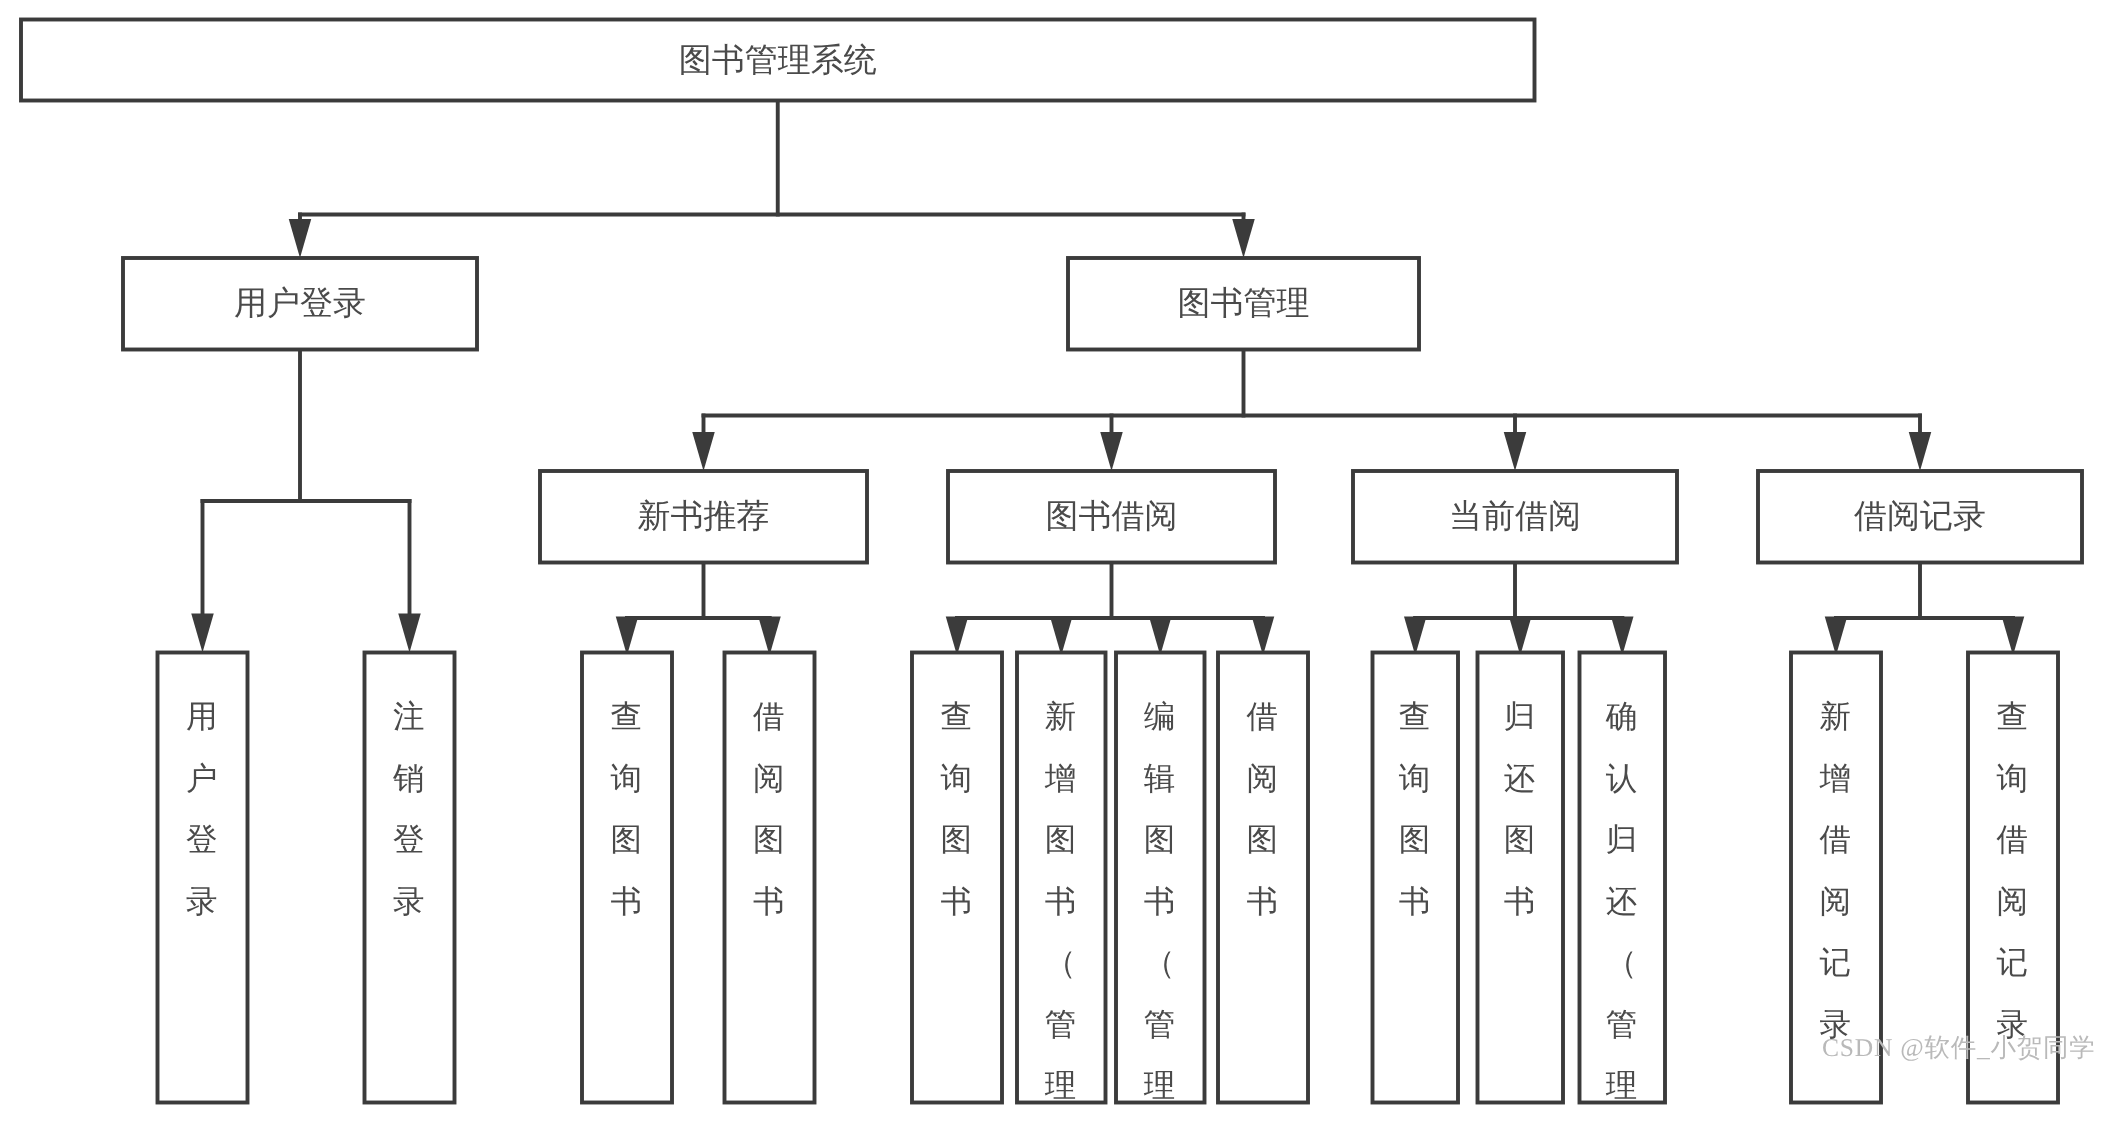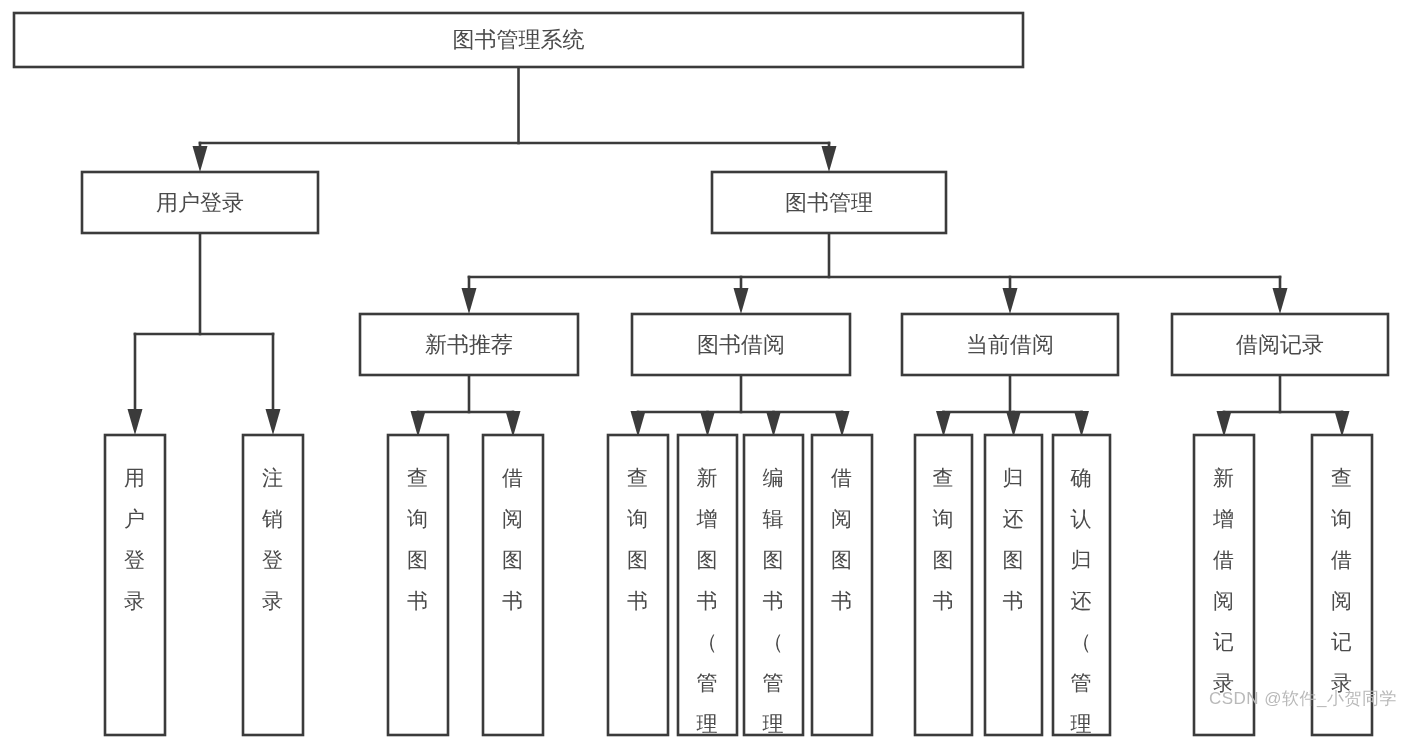--- a/index.html
+++ b/index.html
@@ -52,21 +52,21 @@
     stroke-linecap: square;
   }
   .arrow-head {
     fill: #3b3b3b;
     stroke: none;
   }
   .watermark {
     position: absolute;
     right: 8px;
     bottom: 4px;
-    font-family: Liberation Sans, sans-serif;
+    font-family: Liberation Serif, serif;
     font-size: 17px;
     color: #b9b9b9;
     white-space: nowrap;
     letter-spacing: 0.5px;
     pointer-events: none;
   }
 </style>
 </head>
 <body>
 

